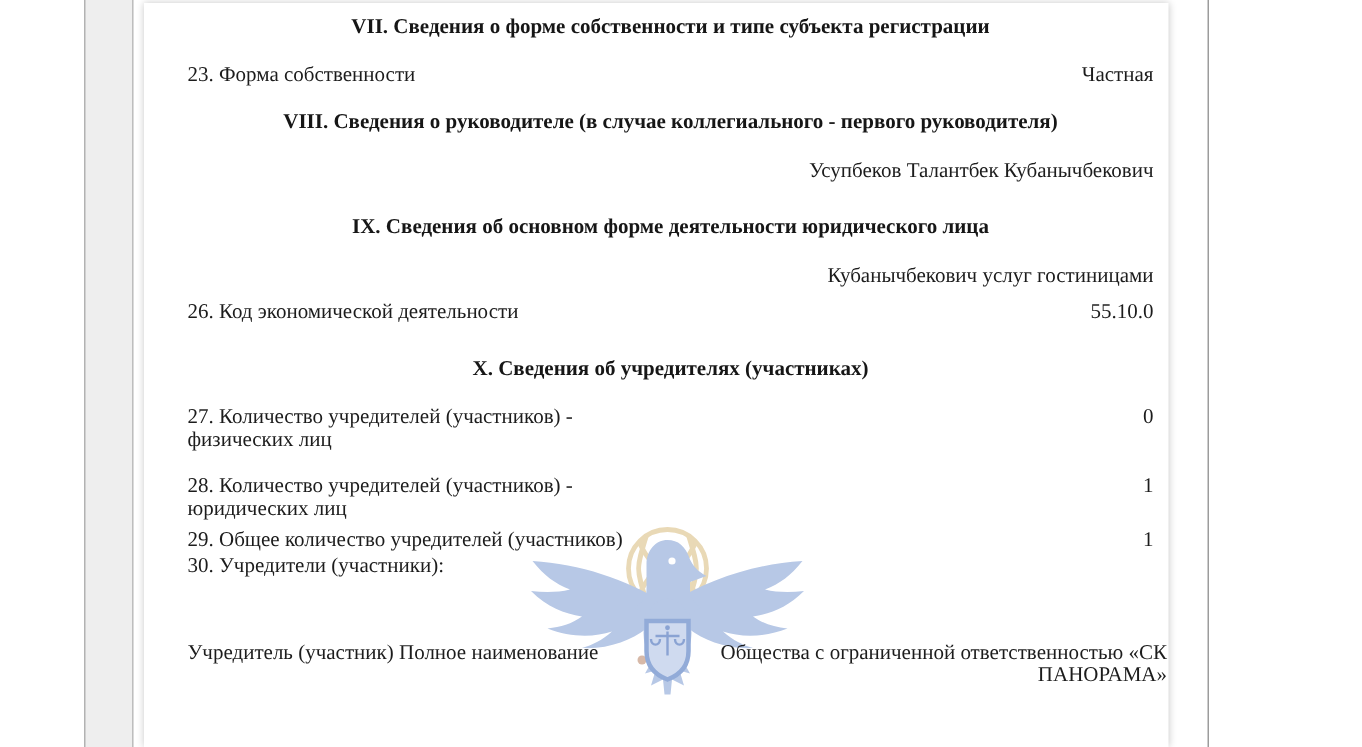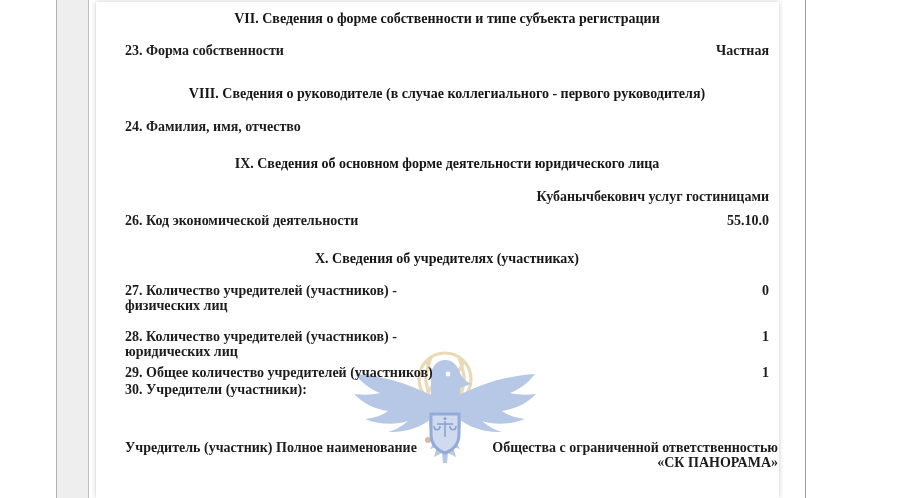--- a/index.html
+++ b/index.html
@@ -17,26 +17,26 @@
   }
   .page {
     position:absolute; left:96px; top:2px; width:683px; height:496px;
     background:#ffffff;
     box-shadow:0 0 5px rgba(0,0,0,0.22);
     padding:0 10px 0 29px;
   }
   .content { position:relative; z-index:1; }
 
   .heading { font-weight:bold; font-size:14px; line-height:15px; color:#161616;text-align:center; }
-  .row { display:flex; font-size:14px; line-height:15px;font-weight:bold; }
+  .row { display:flex; font-size:14px; line-height:15px; }
   .row .lbl { width:325px; flex:0 0 325px; padding-right:12px; }
   .row .val { flex:1;text-align:right; }
   .row.founder .val { flex:0 0 310px; width:310px; }
 
-  .mt9{margin-top:9px;} .mt17{margin-top:17px;} .mt24{margin-top:28px;}
+  .mt9{margin-top:9px;} .mt17{margin-top:17px;} .mt24{margin-top:16px;}
   .mt18{margin-top:18px;} .mt22{margin-top:22px;} .mt23{margin-top:23px;}
   .mt0{margin-top:16px;} .mt6{margin-top:6px;} .mt2{margin-top:2px;} .mt43{margin-top:43px;gap:18px;}
 
   .watermark {
     position:absolute; left:255px; top:334px; width:188px; height:128px;
     z-index:0; pointer-events:none;
   }
 </style>
 </head>
 <body>
@@ -88,21 +88,21 @@
     <div class="heading mt9">VII. Сведения о форме собственности и типе субъекта регистрации</div>
 
     <div class="row mt17">
       <div class="lbl">23. Форма собственности</div>
       <div class="val">Частная</div>
     </div>
 
     <div class="heading mt24">VIII. Сведения о руководителе (в случае коллегиального - первого руководителя)</div>
 
     <div class="row mt18">
-      <div class="lbl">24. Фамилия, имя, отчество</div>
+      <div class="val">Усупбеков Талантбек Кубанычбекович</div>
     </div>
 
     <div class="heading mt22">IX. Сведения об основном форме деятельности юридического лица</div>
 
     <div class="row mt18">
       <div class="val">Кубанычбекович услуг гостиницами</div>
     </div>
 
     <div class="row mt9">
       <div class="lbl">26. Код экономической деятельности</div>

